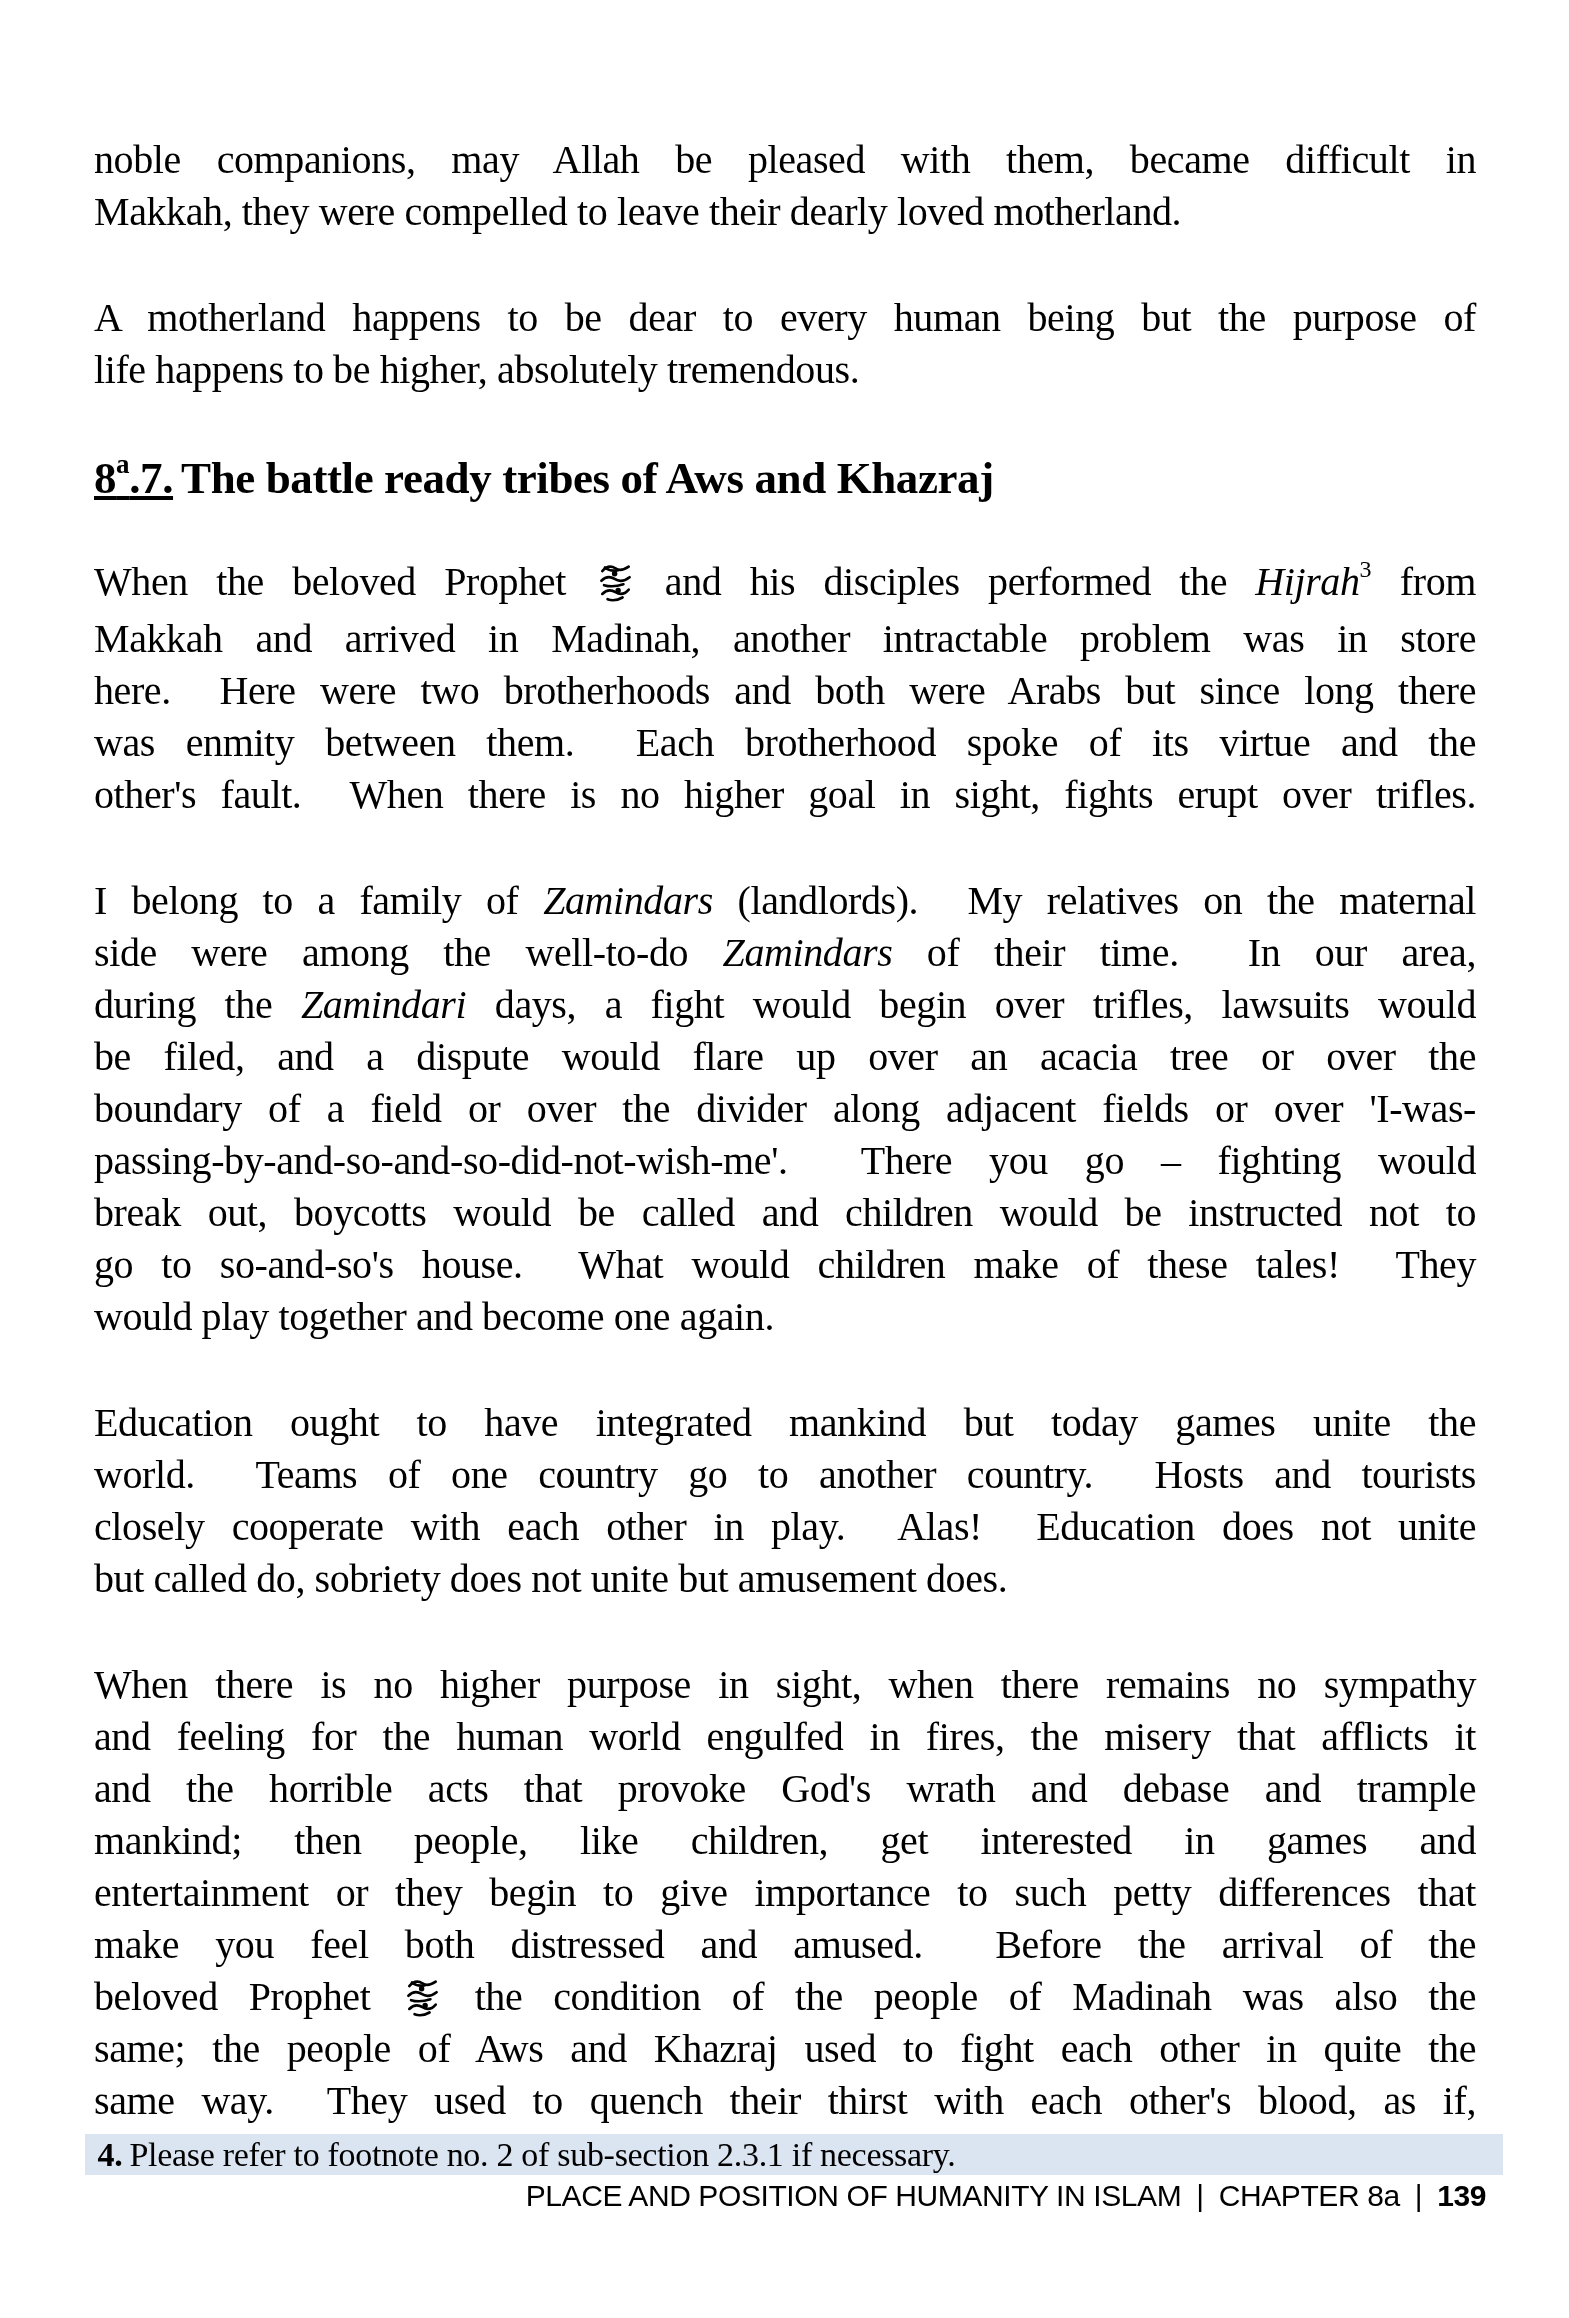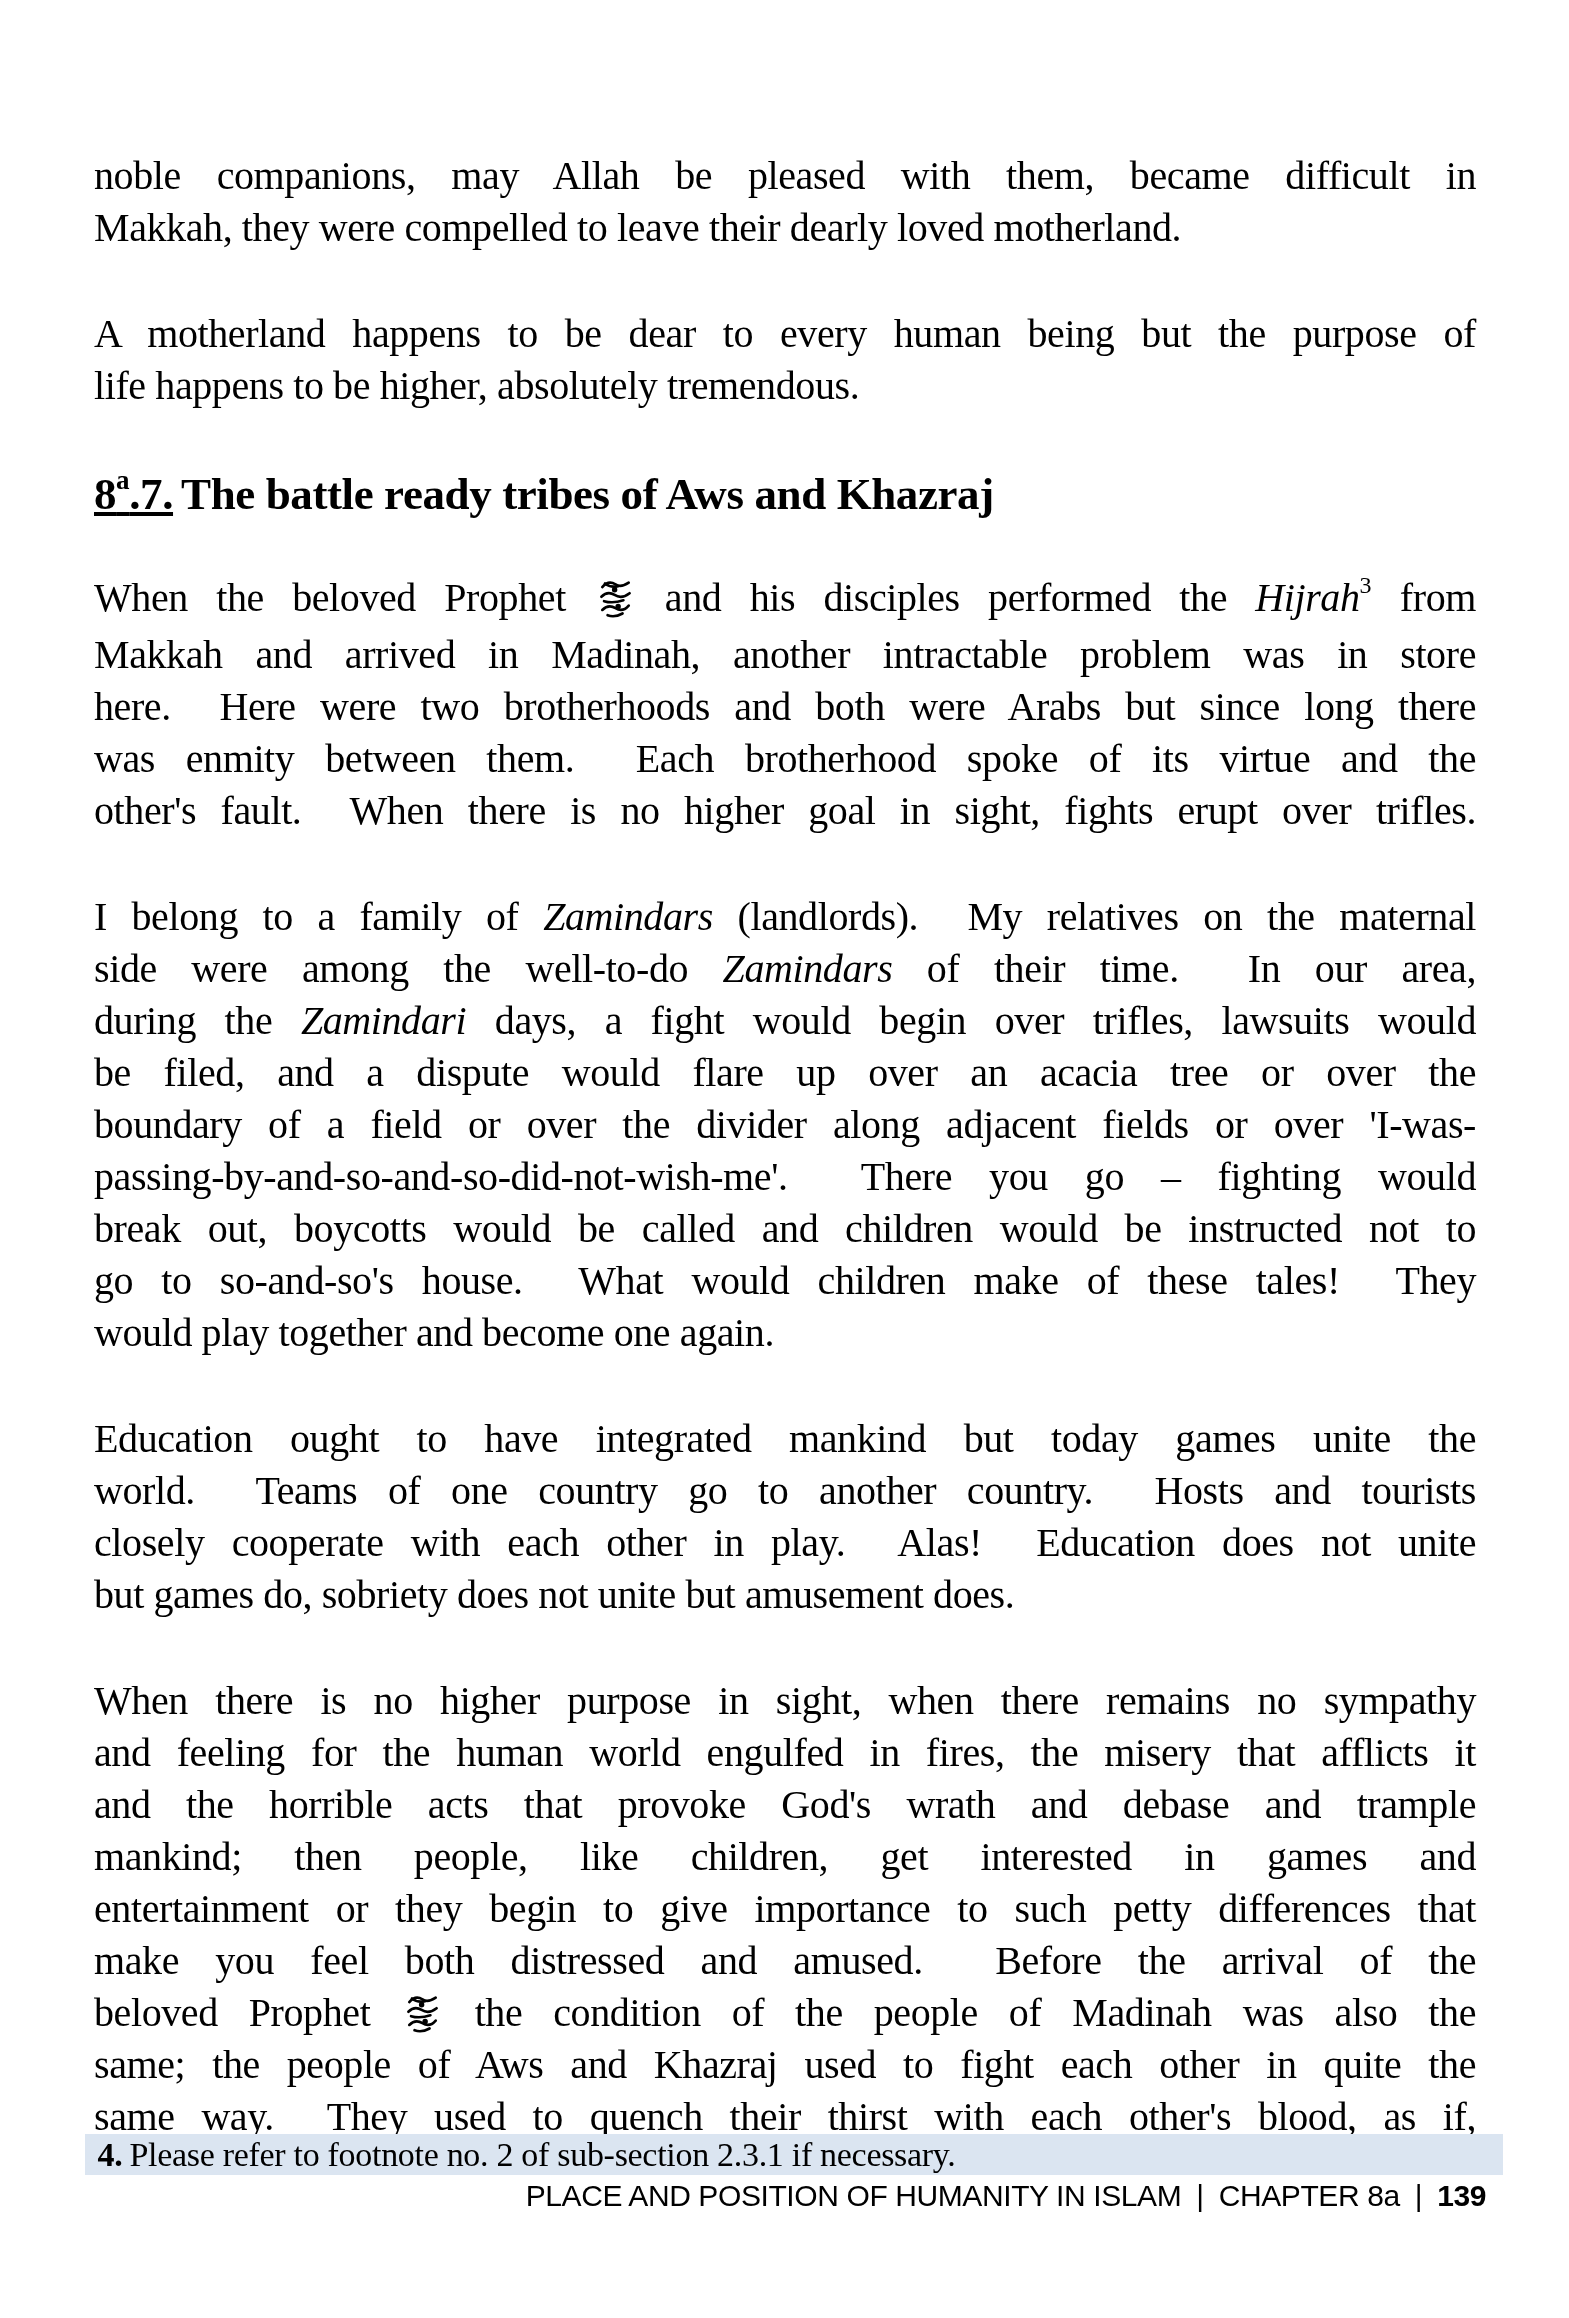--- a/index.html
+++ b/index.html
@@ -9,21 +9,21 @@
     position: relative;
     overflow: hidden;
     font-family: "Liberation Serif", serif;
     color: #000000;
   }
   .page { position: absolute; inset: 0; }
 
   
   .content {
     position: absolute;
-    left: 94px; top: 150px;
+    left: 94px; top: 134px;
     width: 1382px;
   }
   .para {
     margin: 0 0 54px 0;
     font-size: 40px;
     line-height: 52px;
     letter-spacing: -0.4px;
   }
   .line {
     text-align: justify;
@@ -129,21 +129,21 @@
         <div class="line">boundary of a field or over the divider along adjacent fields or over 'I-was-</div>
         <div class="line">passing-by-and-so-and-so-did-not-wish-me'.&nbsp; There you go – fighting would</div>
         <div class="line">break out, boycotts would be called and children would be instructed not to</div>
         <div class="line">go to so-and-so's house.&nbsp; What would children make of these tales!&nbsp; They</div>
         <div class="line lastline">would play together and become one again.</div>
       </div>
       <div class="para">
         <div class="line">Education ought to have integrated mankind but today games unite the</div>
         <div class="line">world.&nbsp; Teams of one country go to another country.&nbsp; Hosts and tourists</div>
         <div class="line">closely cooperate with each other in play.&nbsp; Alas!&nbsp; Education does not unite</div>
-        <div class="line lastline">but games do, sobriety does not unite but amusement does.</div>
+        <div class="line lastline">but called do, sobriety does not unite but amusement does.</div>
       </div>
       <div class="para">
         <div class="line">When there is no higher purpose in sight, when there remains no sympathy</div>
         <div class="line">and feeling for the human world engulfed in fires, the misery that afflicts it</div>
         <div class="line">and the horrible acts that provoke God's wrath and debase and trample</div>
         <div class="line">mankind; then people, like children, get interested in games and</div>
         <div class="line">entertainment or they begin to give importance to such petty differences that</div>
         <div class="line">make you feel both distressed and amused.&nbsp; Before the arrival of the</div>
         <div class="line">beloved Prophet <span class="pbuh"><svg width="37" height="43" viewBox="0 0 42 48" xmlns="http://www.w3.org/2000/svg" fill="none" stroke="#000000" stroke-width="3" stroke-linecap="round">
               <path d="M6 11 Q13 3 21 8 Q27 12 36 6"></path>

